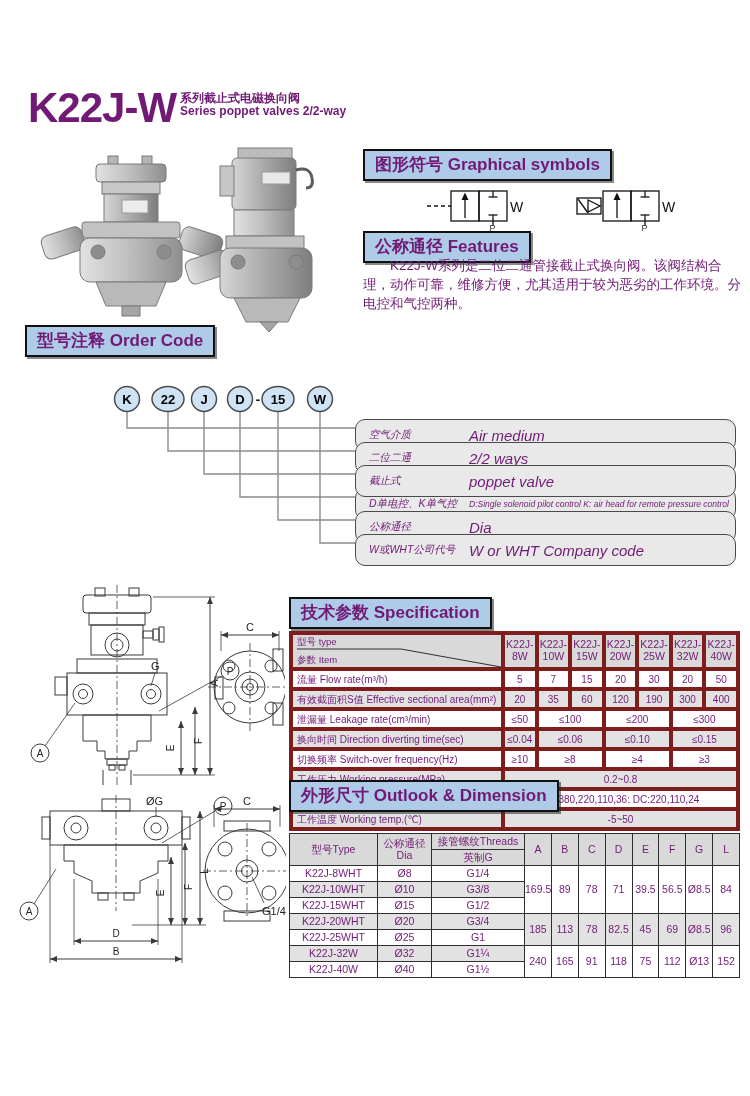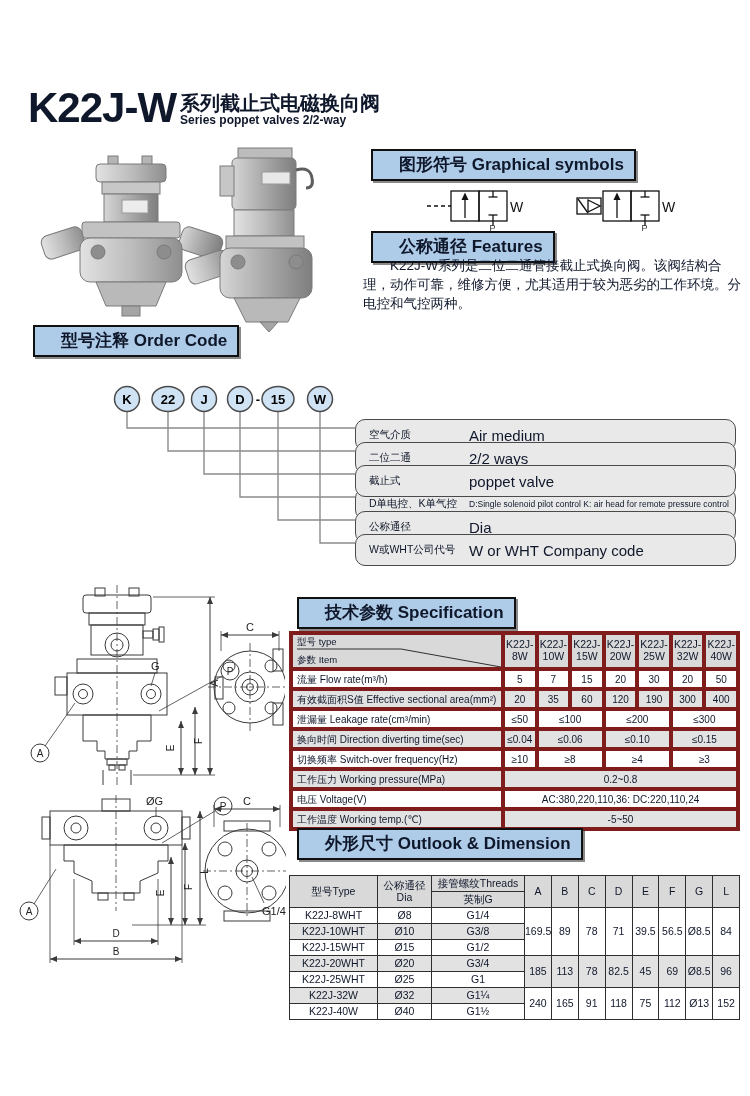--- a/index.html
+++ b/index.html
@@ -1,50 +1,50 @@
 <!DOCTYPE html>
 <html><head>
 <meta charset="utf-8">
 <style>
   html,body{margin:0;padding:0;background:#fff;}
   .page{position:relative;width:750px;height:1096px;background:#ffffff;
-        font-family:"Liberation Sans","DejaVu Sans",sans-serif;color:#0f172a;overflow:hidden;}
+        font-family:"Liberation Sans","DejaVu Sans",sans-serif;color:#701a75;overflow:hidden;}
   .abs{position:absolute;}
   
   .title-model{left:28px;top:84px;font-size:42px;font-weight:bold;letter-spacing:-1px;}
   .title-sub{left:180px;top:92px;line-height:1.1;}
-  .title-cn{font-size:20px;font-weight:bold;}
+  .title-cn{font-size:12px;font-weight:bold;}
   .title-en{font-size:12px;font-weight:bold;}
   
   .sec-head{position:absolute;background:#aecbe8;border:2px solid #101010;
-            padding:2px 10px 3px 26px;font-size:17px;font-weight:bold;white-space:nowrap;
-            box-shadow:2px 2px 0 rgba(40,40,40,.55);margin-left:8px;}
+            padding:2px 10px 3px 10px;font-size:17px;font-weight:bold;white-space:nowrap;
+            box-shadow:2px 2px 0 rgba(40,40,40,.55);}
   
   .para-cn{left:363px;top:256px;width:381px;font-size:13.5px;line-height:1.42;text-indent:2em;}
   .para-en{left:363px;top:318px;width:381px;font-size:12px;line-height:1.3;}
   
   .pill{position:absolute;left:355px;width:381px;height:32px;background:#e9e9e9;
         border:1.5px solid #4a4a4a;border-radius:10px;box-sizing:border-box;
-        display:flex;align-items:center;padding-left:13px;overflow:hidden;}
+        display:flex;align-items:center;padding-left:13px;overflow:hidden;font-style:italic;}
   .pill .cn{width:100px;flex:none;font-size:10.5px;white-space:nowrap;}
   .pill .en{font-size:15px;white-space:nowrap;}
   .pill.tight .en{font-size:8.5px;}
   
   table{border-collapse:collapse;table-layout:fixed;}
   .spec{position:absolute;left:289px;top:631px;width:451px;font-size:10px;}
   .spec td{border:4px solid #7f1d1d;text-align:center;padding:0;height:16px;
            line-height:1.1;white-space:nowrap;overflow:hidden;}
   .spec td.lbl{text-align:left;padding-left:4px;}
   .spec tr.th td{height:32px;background:#d9d9d9;font-size:10.5px;}
   .gray{background:#e2e2e2;}
   .diag{position:relative;}
   .diag .t1{position:absolute;left:4px;top:2px;font-size:9.5px;}
   .diag .t2{position:absolute;left:4px;bottom:2px;font-size:9.5px;}
   .diag svg{position:absolute;left:0;top:0;width:100%;height:100%;}
-  .dim{position:absolute;left:289px;top:833px;width:451px;font-size:10.5px;margin-top:42px;}
+  .dim{position:absolute;left:289px;top:833px;width:451px;font-size:10.5px;}
   .dim td{border:1px solid #2e2e2e;text-align:center;padding:0;height:15px;
           line-height:1.05;white-space:nowrap;overflow:hidden;}
   .dim tr.th td{background:#d9d9d9;}
   svg text{font-family:"Liberation Sans","DejaVu Sans",sans-serif;}
 </style>
 </head>
 <body>
 
 <div class="page">
 
@@ -445,21 +445,21 @@
       <td class="lbl">电压 Voltage(V)</td>
       <td colspan="7">AC:380,220,110,36: DC:220,110,24</td>
     </tr>
     <tr>
       <td class="lbl gray">工作温度 Working temp.(℃)</td>
       <td class="gray" colspan="7">-5~50</td>
     </tr>
   </tbody>
     </table>
 
-  <div class="sec-head" style="left:289px;top:828px">外形尺寸 Outlook &amp; Dimension</div>
+  <div class="sec-head" style="left:289px;top:780px">外形尺寸 Outlook &amp; Dimension</div>
 
   <table class="dim">
     <colgroup>
       <col style="width:88px">
         <col style="width:54px">
         <col style="width:93px">
       <col>
         <col>
         <col>
         <col>

